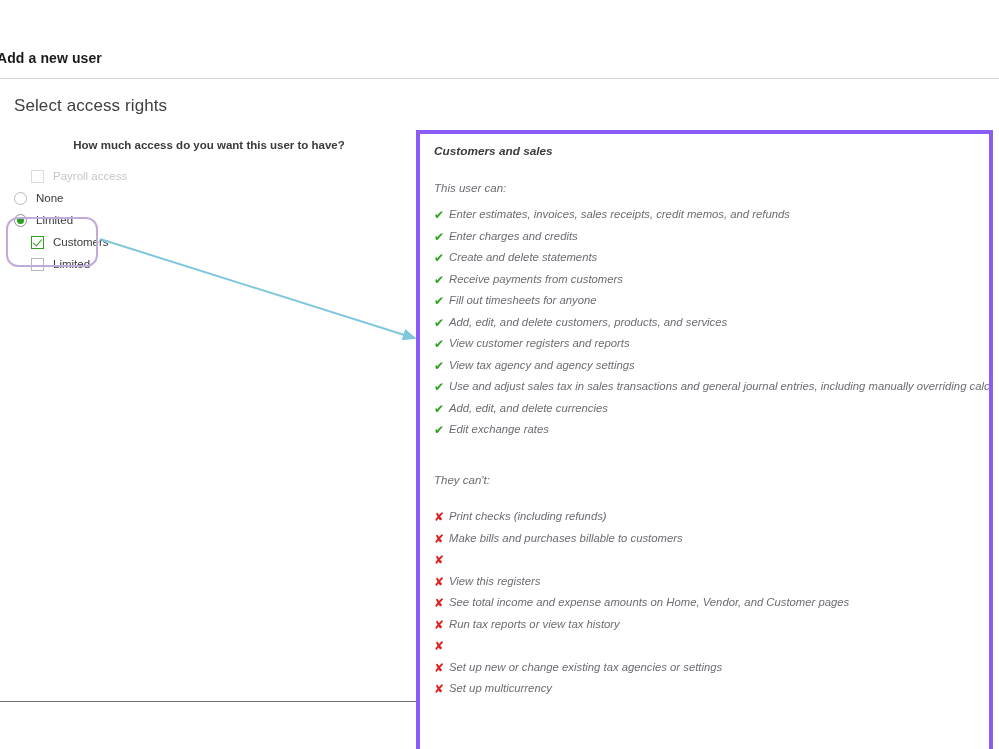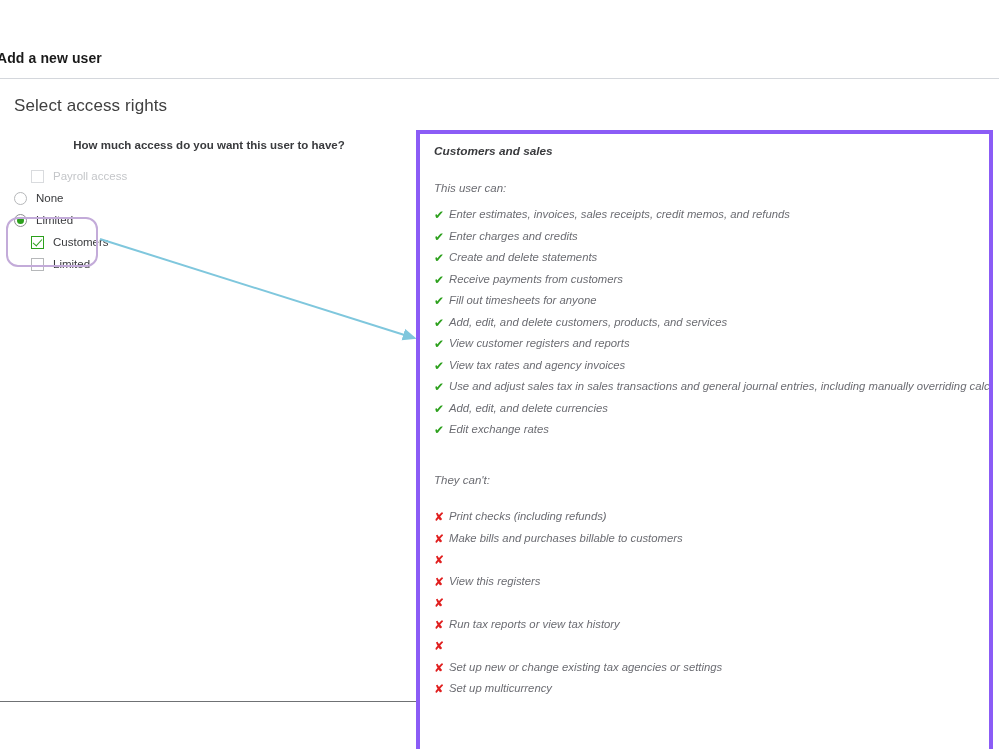--- a/index.html
+++ b/index.html
@@ -299,21 +299,21 @@
       <li class="perm-item">
         <span class="perm-mark mark-check">✔</span>
         <span class="perm-text">Add, edit, and delete customers, products, and services</span>
       </li>
       <li class="perm-item">
         <span class="perm-mark mark-check">✔</span>
         <span class="perm-text">View customer registers and reports</span>
       </li>
       <li class="perm-item">
         <span class="perm-mark mark-check">✔</span>
-        <span class="perm-text">View tax rates and agency invoices</span>
+        <span class="perm-text">View tax agency and agency settings</span>
       </li>
       <li class="perm-item">
         <span class="perm-mark mark-check">✔</span>
         <span class="perm-text">Use and adjust sales tax in sales transactions and general journal entries, including manually overriding calculated tax amounts</span>
       </li>
       <li class="perm-item">
         <span class="perm-mark mark-check">✔</span>
         <span class="perm-text">Add, edit, and delete currencies</span>
       </li>
       <li class="perm-item">
@@ -334,20 +334,21 @@
       </li>
       <li class="perm-item">
         <span class="perm-mark mark-cross">✘</span>
       </li>
       <li class="perm-item">
         <span class="perm-mark mark-cross">✘</span>
         <span class="perm-text">View this registers</span>
       </li>
       <li class="perm-item">
         <span class="perm-mark mark-cross">✘</span>
+        <span class="perm-text">See total income and expense amounts on Home, Vendor, and Customer pages</span>
       </li>
       <li class="perm-item">
         <span class="perm-mark mark-cross">✘</span>
         <span class="perm-text">Run tax reports or view tax history</span>
       </li>
       <li class="perm-item">
         <span class="perm-mark mark-cross">✘</span>
       </li>
       <li class="perm-item">
         <span class="perm-mark mark-cross">✘</span>

